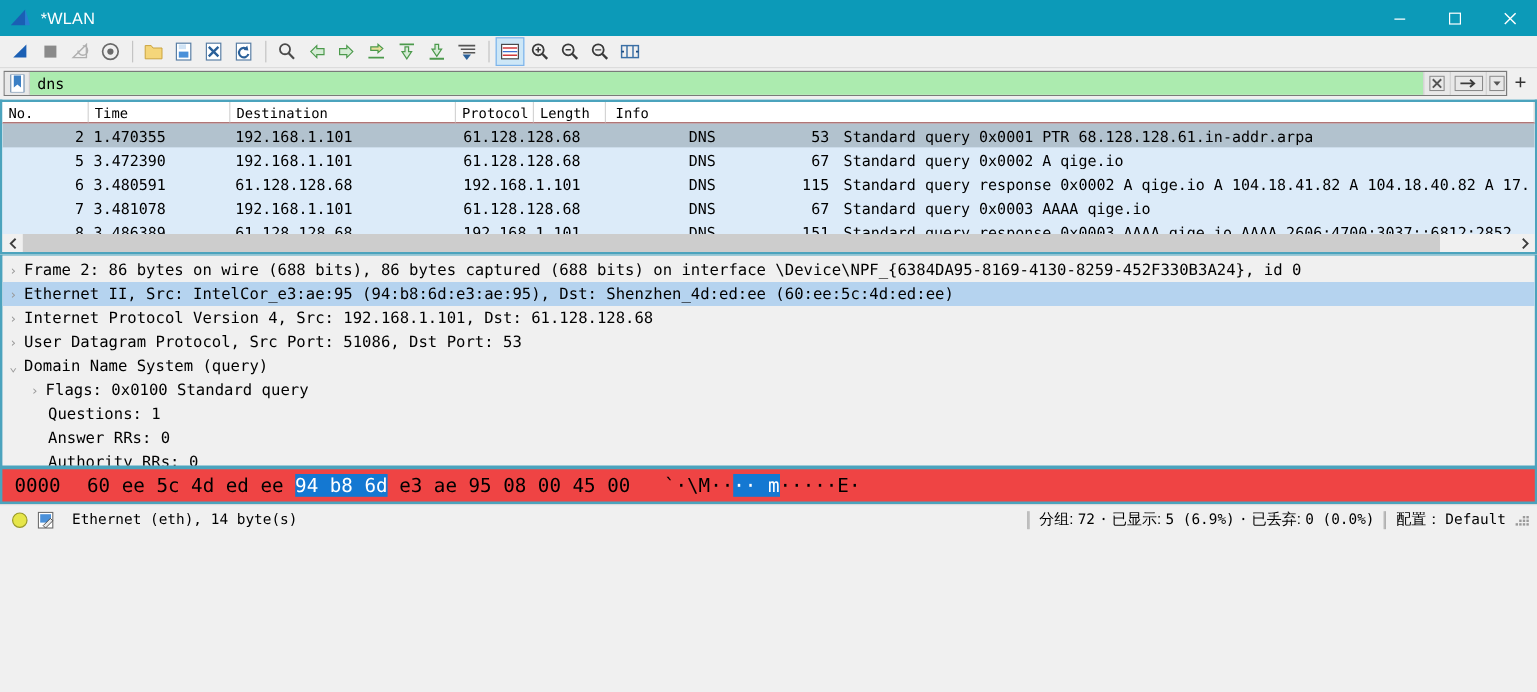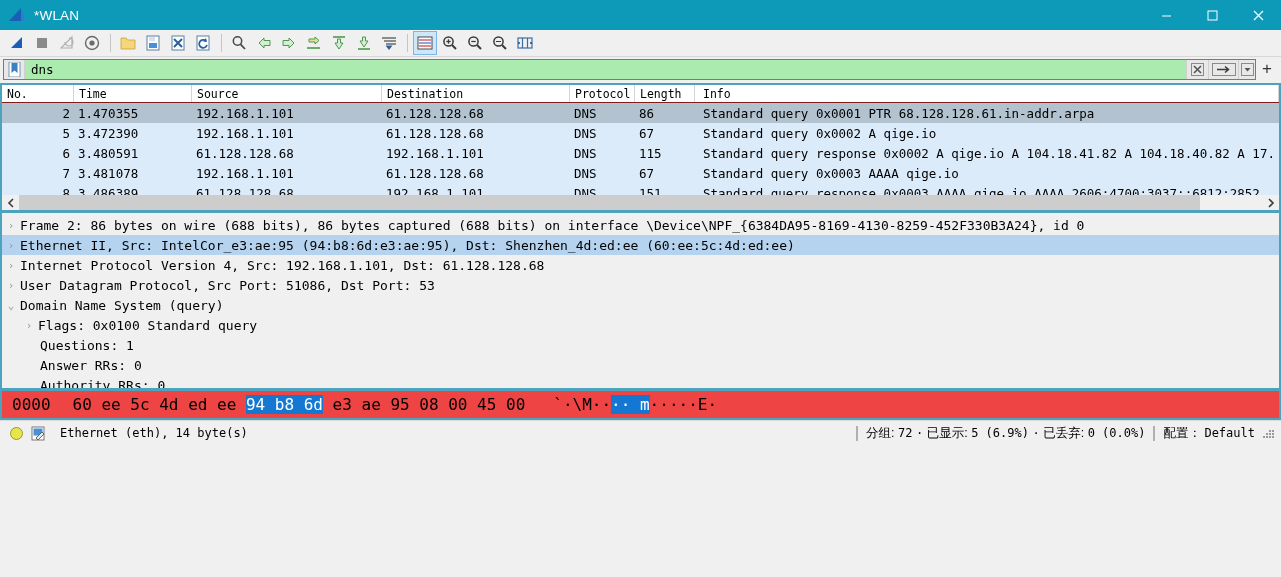--- a/index.html
+++ b/index.html
@@ -135,21 +135,21 @@
     background: #DCEBF9;
     align-items: center;
   }
   .prow.selected { background: #B2C2CE; }
   .prow .cell { padding: 0 4px; white-space: nowrap; overflow: hidden; }
   .c-no { width: 72px; text-align: right; }
   .c-time { width: 118px; }
   .c-src { width: 190px; }
   .c-dst { width: 188px; }
   .c-proto { width: 65px; }
-  .c-len { width: 60px; text-align: left; }
+  .c-len { width: 60px; text-align: right; }
   .c-info { flex: 1; padding-left: 8px !important; }
 
   
   .hscroll {
     height: 17px; min-height: 17px;
     border-left: 2px solid #4ba3bd;
     border-right: 2px solid #4ba3bd;
     border-bottom: 2px solid #4ba3bd;
     background: #f0f0f0;
     display: flex; align-items: center;
@@ -427,35 +427,34 @@
           </svg>
       </div>
     </div>
     <div class="filter-plus">+</div>
   </div>
 
   <div class="packetlist">
     <div class="plist-header">
       <div class="col c-no">No.</div>
       <div class="col c-time">Time</div>
-      <div class="col c-src">Source</div>
       <div class="col c-dst">Destination</div>
       <div class="col c-proto">Protocol</div>
       <div class="col c-len">Length</div>
       <div class="col c-info">Info</div>
     </div>
     <div class="plist-rows">
 
       <div class="prow selected">
         <div class="cell c-no">2</div>
         <div class="cell c-time">1.470355</div>
         <div class="cell c-src">192.168.1.101</div>
         <div class="cell c-dst">61.128.128.68</div>
         <div class="cell c-proto">DNS</div>
-        <div class="cell c-len">86</div>
+        <div class="cell c-len">53</div>
         <div class="cell c-info">Standard query 0x0001 PTR 68.128.128.61.in-addr.arpa</div>
       </div>
 
       <div class="prow">
         <div class="cell c-no">5</div>
         <div class="cell c-time">3.472390</div>
         <div class="cell c-src">192.168.1.101</div>
         <div class="cell c-dst">61.128.128.68</div>
         <div class="cell c-proto">DNS</div>
         <div class="cell c-len">67</div>

